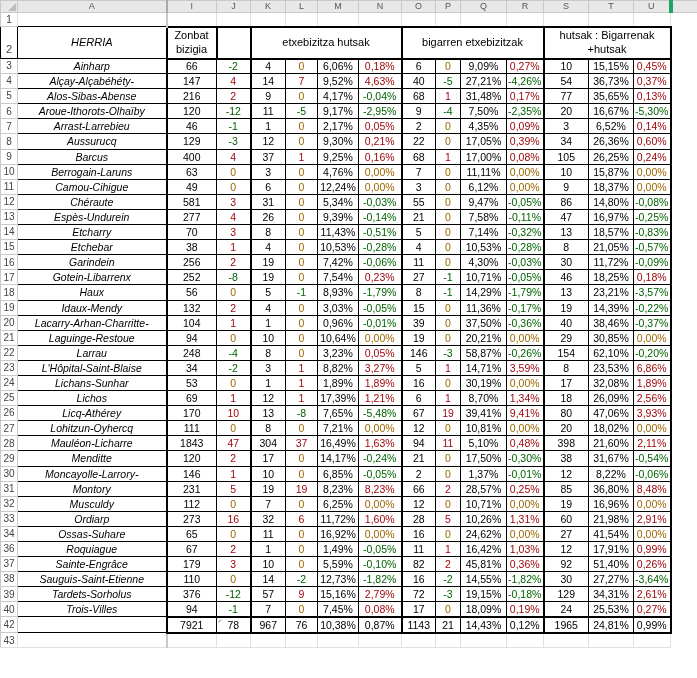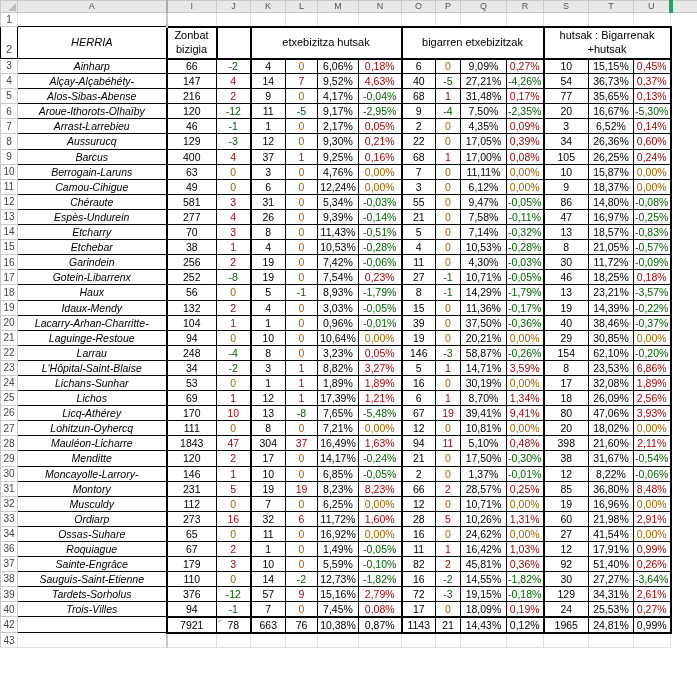--- a/index.html
+++ b/index.html
@@ -789,21 +789,21 @@
           <td class="br2 pos">0,27%</td>
           <td class="fill"></td>
         </tr>
       </tbody>
     <tbody>
       <tr class="totr" id="totals-row">
           <td class="gut">42</td>
           <td class="aCell"></td>
           <td class="bl2">7921</td>
           <td class="flag">78</td>
-          <td class="bl2">663</td>
+          <td class="bl2">967</td>
           <td>76</td>
           <td>10,38%</td>
           <td>0,87%</td>
           <td class="bl2">1143</td>
           <td>21</td>
           <td>14,43%</td>
           <td>0,12%</td>
           <td class="bl2">1965</td>
           <td>24,81%</td>
           <td class="br2">0,99%</td>

